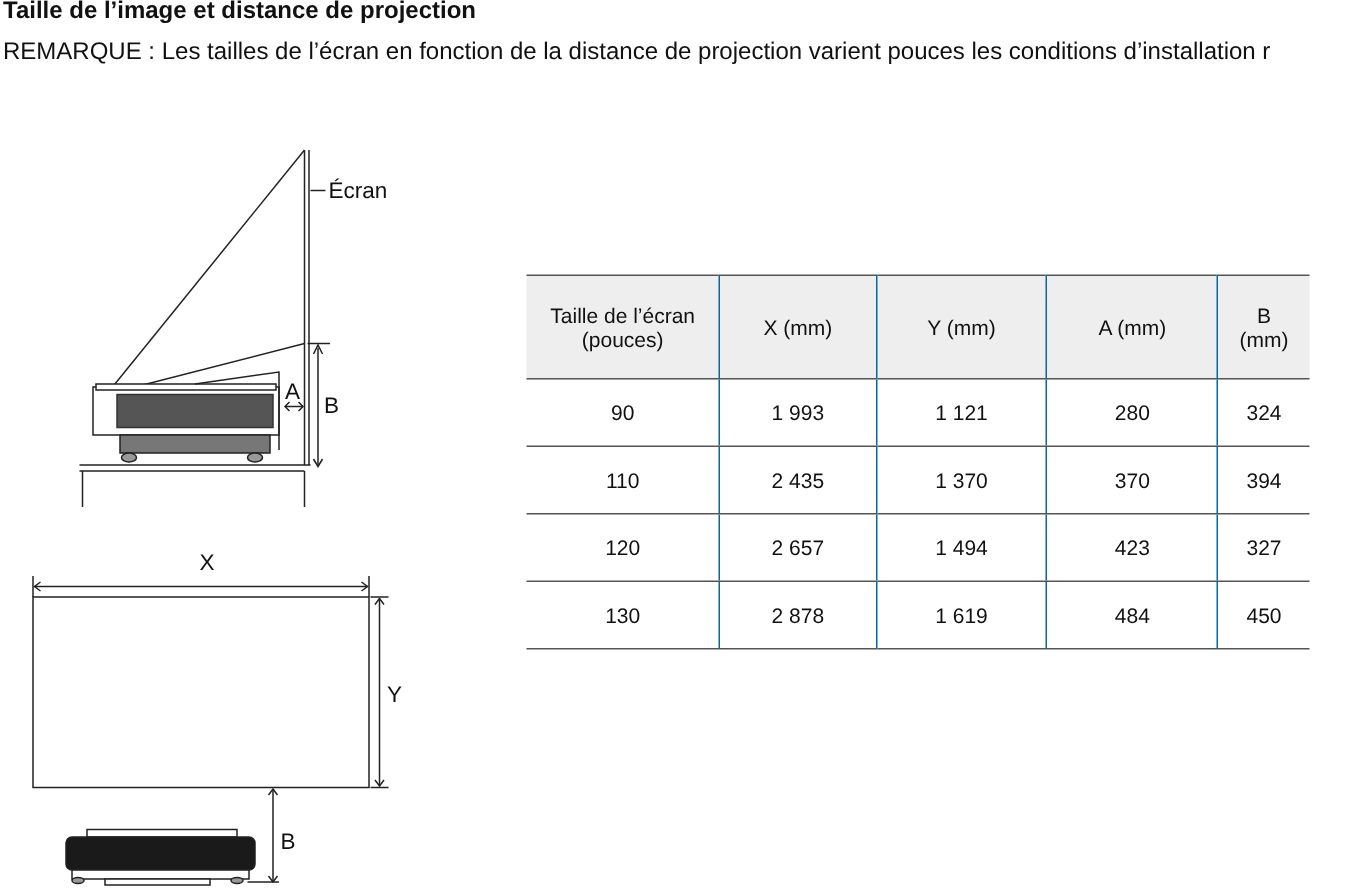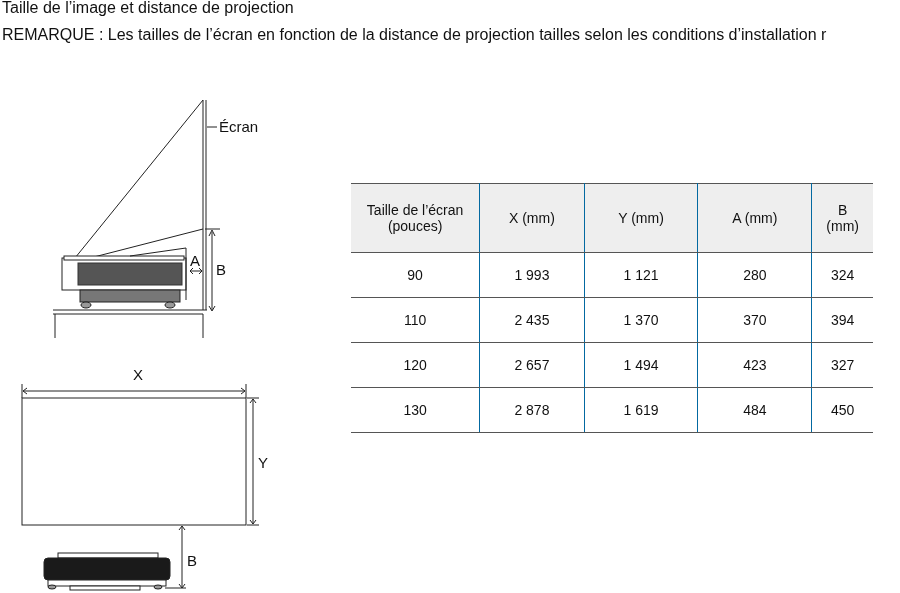--- a/index.html
+++ b/index.html
@@ -1,33 +1,33 @@
 <!DOCTYPE html>
 <html><head>
 <meta charset="utf-8">
 <style>
   html, body { margin:0; padding:0; background:#ffffff; }
   body { width:900px; height:593px; position:relative; overflow:hidden; font-family:"Liberation Sans", sans-serif; color:#111; }
-  .title { position:absolute; left:2px; top:-1px; font-size:16px; font-weight:normal; white-space:nowrap;text-align:right; }
+  .title { position:absolute; left:2px; top:-1px; font-size:16px; font-weight:bold; white-space:nowrap;text-align:right; }
   .note { position:absolute; left:2px; top:26px; font-size:16px; white-space:nowrap; }
   .note b { font-weight:normal; }
   .diagram { position:absolute; left:0; top:0; }
   table.spec { position:absolute; left:351px; top:183px; width:522px; border-collapse:collapse; font-size:14px; text-align:center; }
   table.spec th { background:#eeeeee; font-weight:normal; height:40px; padding:14px; line-height:16px; }
   table.spec td { height:44px; padding:0; }
   table.spec th, table.spec td { border-left:1px solid #0369a1; border-bottom:1px solid #555; }
   table.spec tr > *:first-child { border-left:none; }
   table.spec thead tr { border-top:1px solid #555; }
   .lbl { font-family:"Liberation Sans", sans-serif; font-size:15px; fill:#111; }
 </style>
 </head>
 <body>
 
 <div class="title">Taille de l’image et distance de projection</div>
-<div class="note"><b>REMARQUE :</b><span> Les tailles de l’écran en fonction de la distance de projection tailles selon les conditions d’installation r</span></div>
+<div class="note"><b>REMARQUE :</b><span> Les tailles de l’écran en fonction de la distance de projection varient pouces les conditions d’installation r</span></div>
 
 <svg class="diagram" width="300" height="593" viewBox="0 0 300 593">
 
   <g stroke="#222" fill="none" stroke-width="1">
 
     <line x1="203" y1="100" x2="203" y2="310"></line>
     <line x1="206" y1="100" x2="206" y2="310"></line>
     <line x1="207" y1="127" x2="217" y2="127"></line>
 
     <line x1="203" y1="100" x2="75" y2="258"></line>

